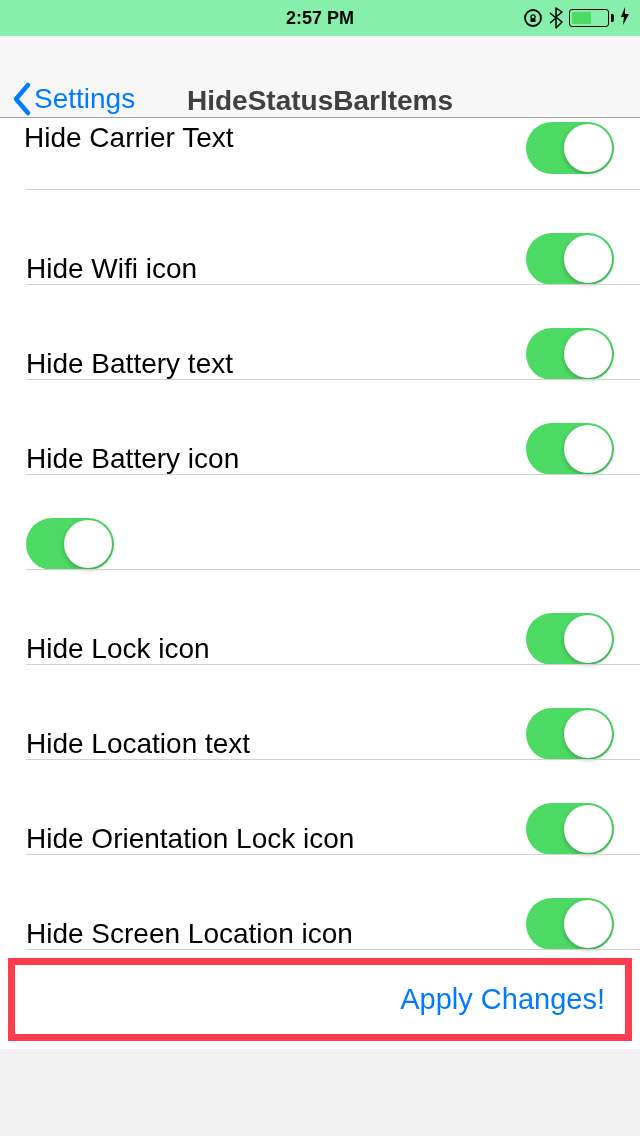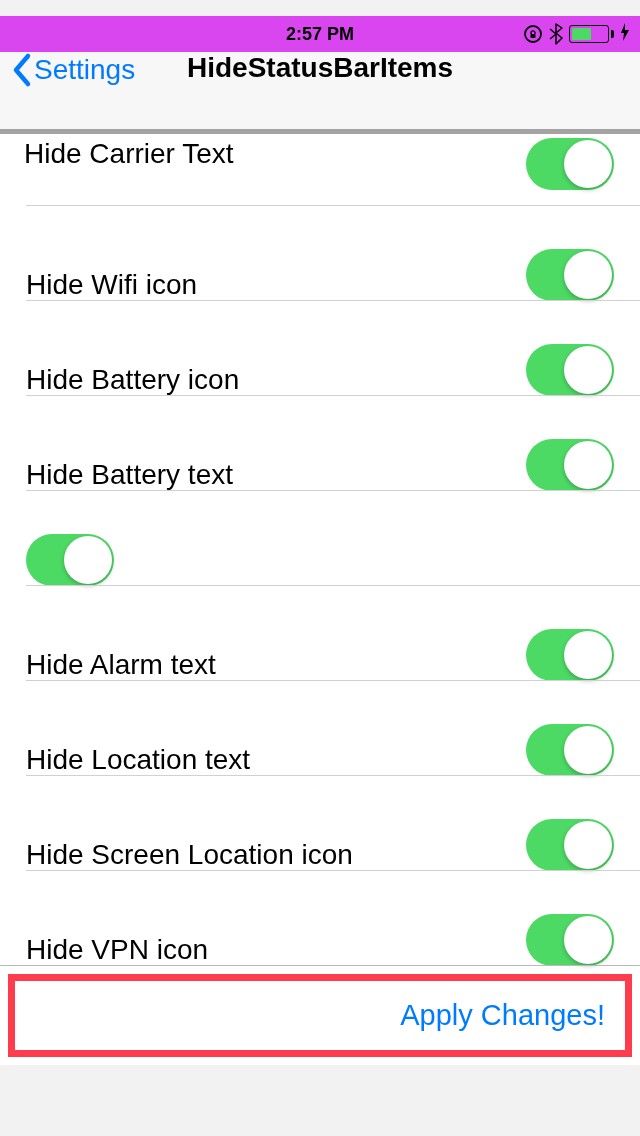--- a/index.html
+++ b/index.html
@@ -9,29 +9,28 @@
       font-family: -apple-system, 'Helvetica Neue', Helvetica, Arial, sans-serif;
     }
     body {
       width: 640px;
       height: 1136px;
       background: #f2f2f2;
       overflow: hidden;
     }
     .statusbar {
       height: 36px;
-      background: #d946ef;
+      background: #86efac;
       display: flex;
       align-items: center;
       justify-content: center;
       position: relative;
       font-size: 18px;
       font-weight: 600;
       color: #000;
-      margin-top: 16px;
     }
     .statusbar-time {
       position: absolute;
       left: 50%;
       transform: translateX(-50%);
     }
     .statusbar-right {
       position: absolute;
       right: 10px;
       display: flex;
@@ -63,44 +62,44 @@
     }
     .battery-tip {
       width: 3px;
       height: 8px;
       background: #000;
       border-radius: 0 2px 2px 0;
     }
     .navbar {
       height: 82px;
       background: #f7f7f7;
-      border-bottom: 5px solid #a3a3a3;
-      display: flex;
-      align-items: flex-start;
+      border-bottom: 1px solid #a3a3a3;
+      display: flex;
+      align-items: flex-end;
       padding: 0 10px;
       position: relative;
     }
     .back-button {
       display: flex;
       align-items: center;
       color: #007aff;
       font-size: 28px;
       font-weight: 400;
       gap: 2px;
     }
     .back-chevron svg {
       display: block;
     }
     .nav-title {
       position: absolute;
       left: 50%;
       transform: translateX(-50%);
       font-size: 28px;
       font-weight: 600;
-      color: #000000;
+      color: #404040;
     }
     .list {
       background: #fff;
     }
     .row {
       display: flex;
       align-items: flex-end;
       justify-content: space-between;
       padding: 0 26px;
       height: 95px;
@@ -217,56 +216,56 @@
         <div class="toggle-knob"></div>
       </div>
   </div>
   <div class="row">
     <span class="row-label">Hide Wifi icon</span>
     <div class="toggle">
         <div class="toggle-knob"></div>
       </div>
   </div>
   <div class="row">
+    <span class="row-label">Hide Battery text</span>
+    <div class="toggle">
+        <div class="toggle-knob"></div>
+      </div>
+  </div>
+  <div class="row">
     <span class="row-label">Hide Battery icon</span>
     <div class="toggle">
         <div class="toggle-knob"></div>
       </div>
   </div>
   <div class="row">
-    <span class="row-label">Hide Battery text</span>
-    <div class="toggle">
-        <div class="toggle-knob"></div>
-      </div>
-  </div>
-  <div class="row">
-    <div class="toggle">
-        <div class="toggle-knob"></div>
-      </div>
-  </div>
-  <div class="row">
-    <span class="row-label">Hide Alarm text</span>
+    <div class="toggle">
+        <div class="toggle-knob"></div>
+      </div>
+  </div>
+  <div class="row">
+    <span class="row-label">Hide Lock icon</span>
     <div class="toggle">
         <div class="toggle-knob"></div>
       </div>
   </div>
   <div class="row">
     <span class="row-label">Hide Location text</span>
     <div class="toggle">
         <div class="toggle-knob"></div>
       </div>
   </div>
   <div class="row">
+    <span class="row-label">Hide Orientation Lock icon</span>
+    <div class="toggle">
+        <div class="toggle-knob"></div>
+      </div>
+  </div>
+  <div class="row">
     <span class="row-label">Hide Screen Location icon</span>
-    <div class="toggle">
-        <div class="toggle-knob"></div>
-      </div>
-  </div>
-  <div class="row row-last">
-    <span class="row-label">Hide VPN icon</span>
     <div class="toggle">
         <div class="toggle-knob"></div>
       </div>
   </div>
 </div>
 
 <div class="apply-container">
   <div class="apply-highlight">
     <div class="apply-row">
       <span class="apply-label">Apply Changes!</span>

